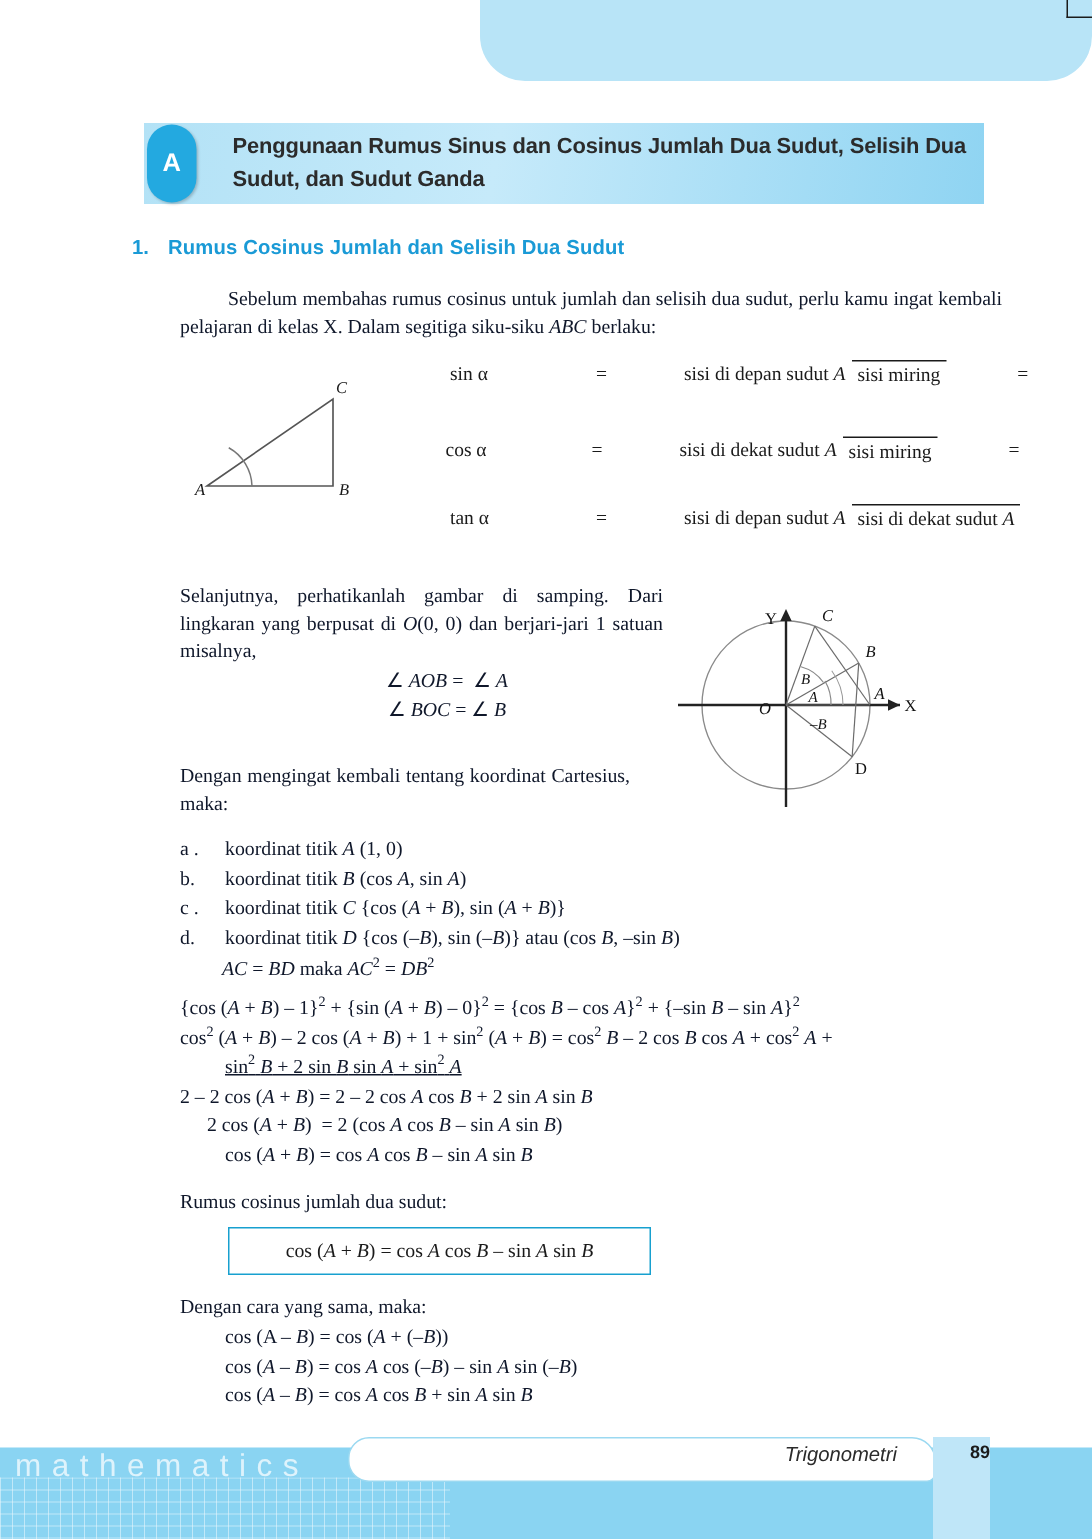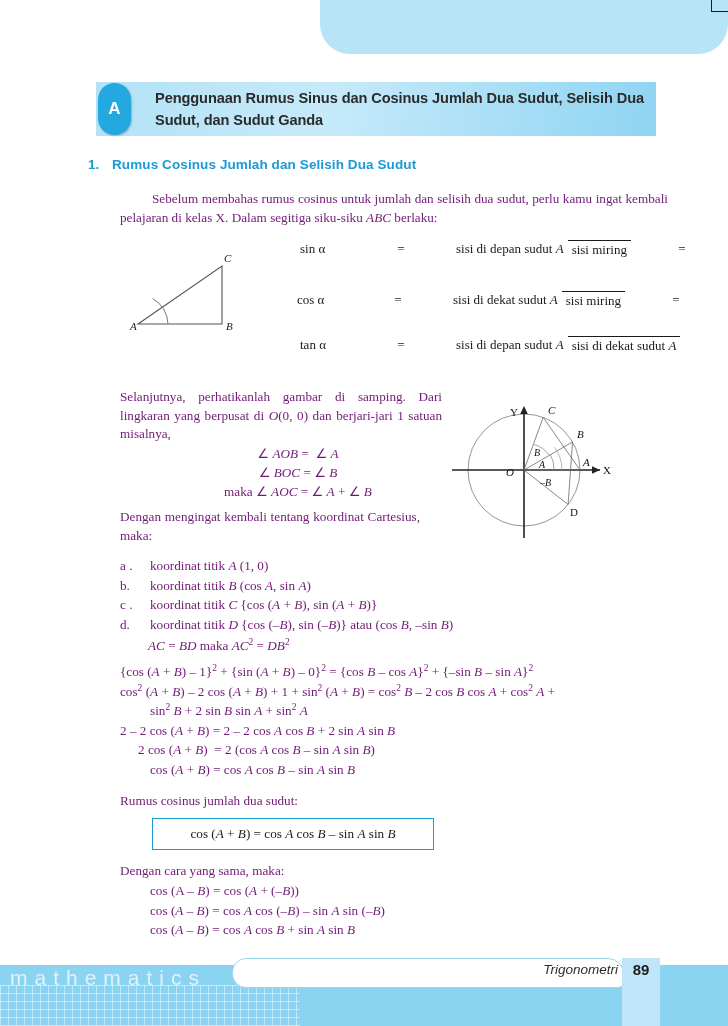--- a/index.html
+++ b/index.html
@@ -95,21 +95,21 @@
     color: #1a9ad6;
     letter-spacing: 0.1px;
   }
 
   
   .body-text {
     position: absolute;
     font-family: "Liberation Serif", serif;
     font-size: 13.2px;
     line-height: 18.5px;
-    color: #701a75;
+    color: #0f172a;
   }
   .i { font-style: italic; }
   .just { text-align: justify; text-align-last: left; }
 
   #intro-para {
     left: 120px;
     top: 190px;
     width: 548px;
     text-indent: 32px;
   }
@@ -198,21 +198,21 @@
     width: 400px;
   }
 
   
   #deriv {
     left: 120px;
     top: 662px;
     width: 556px;
     line-height: 19.5px;
   }
-  #deriv .ind1 { padding-left: 30px; }
+  #deriv .ind1 { padding-left: 30px; text-decoration: underline; }
   #deriv .ind2 { padding-left: 18px; }
   #deriv .ind3 { padding-left: 30px; }
 
   sup { font-size: 0.72em; vertical-align: super; line-height: 0; }
 
   
   #rumus-label {
     left: 120px;
     top: 792px;
     width: 400px;
@@ -276,21 +276,21 @@
     left: 232px;
     top: 958px;
     width: 390px;
     height: 28px;
     background: #ffffff;
     border: 1.3px solid #9bd9f1;
     border-radius: 14px 16px 6px 14px;
   }
   #footer-chapter {
     position: absolute;
-    left: 478px;
+    left: 458px;
     top: 962px;
     width: 140px;
     text-align: right;
     font-family: "Liberation Sans", sans-serif;
     font-style: italic;
     font-size: 13.5px;
     color: #2b2b2b;
   }
   #page-num-bg {
     position: absolute;
@@ -298,24 +298,24 @@
     top: 958px;
     width: 38px;
     height: 68px;
     background: #bfe6f8;
   }
   #page-num {
     position: absolute;
     left: 622px;
     top: 961px;
     width: 38px;
-    text-align: center;
+    text-align: right;
     font-family: "Liberation Sans", sans-serif;
     font-weight: bold;
-    font-size: 15px;
+    font-size: 12px;
     color: #1b1b1b;
   }
 </style>
 </head>
 <body>
 
 <div id="top-deco"></div>
 <div id="corner-mark"></div>
 
 <div id="section-banner"></div>
@@ -381,21 +381,20 @@
 </div>
 
 <div class="body-text just" id="para-selanjutnya">
   Selanjutnya, perhatikanlah gambar di samping. Dari lingkaran yang berpusat di
   <span class="i">O</span>(0, 0) dan berjari-jari 1 satuan misalnya,
 </div>
 
 <div class="body-text" id="angle-list">
   <div>∠ <span class="i">AOB</span> =&nbsp; ∠ <span class="i">A</span></div>
   <div>∠ <span class="i">BOC</span> = ∠ <span class="i">B</span></div>
-  <div>maka ∠ <span class="i">AOC</span> = ∠ <span class="i">A</span> + ∠ <span class="i">B</span></div>
 </div>
 
 <div class="body-text just" id="para-dengan">Dengan mengingat kembali tentang koordinat Cartesius, maka:</div>
 
 <svg id="circle-fig" viewBox="0 0 190 148">
 
   <circle cx="82" cy="78" r="56" fill="none" stroke="#8a8a8a" stroke-width="0.9"></circle>
 
   <line x1="10" y1="78" x2="158" y2="78" stroke="#222" stroke-width="1.6"></line>
   <line x1="82" y1="146" x2="82" y2="18" stroke="#222" stroke-width="1.6"></line>

